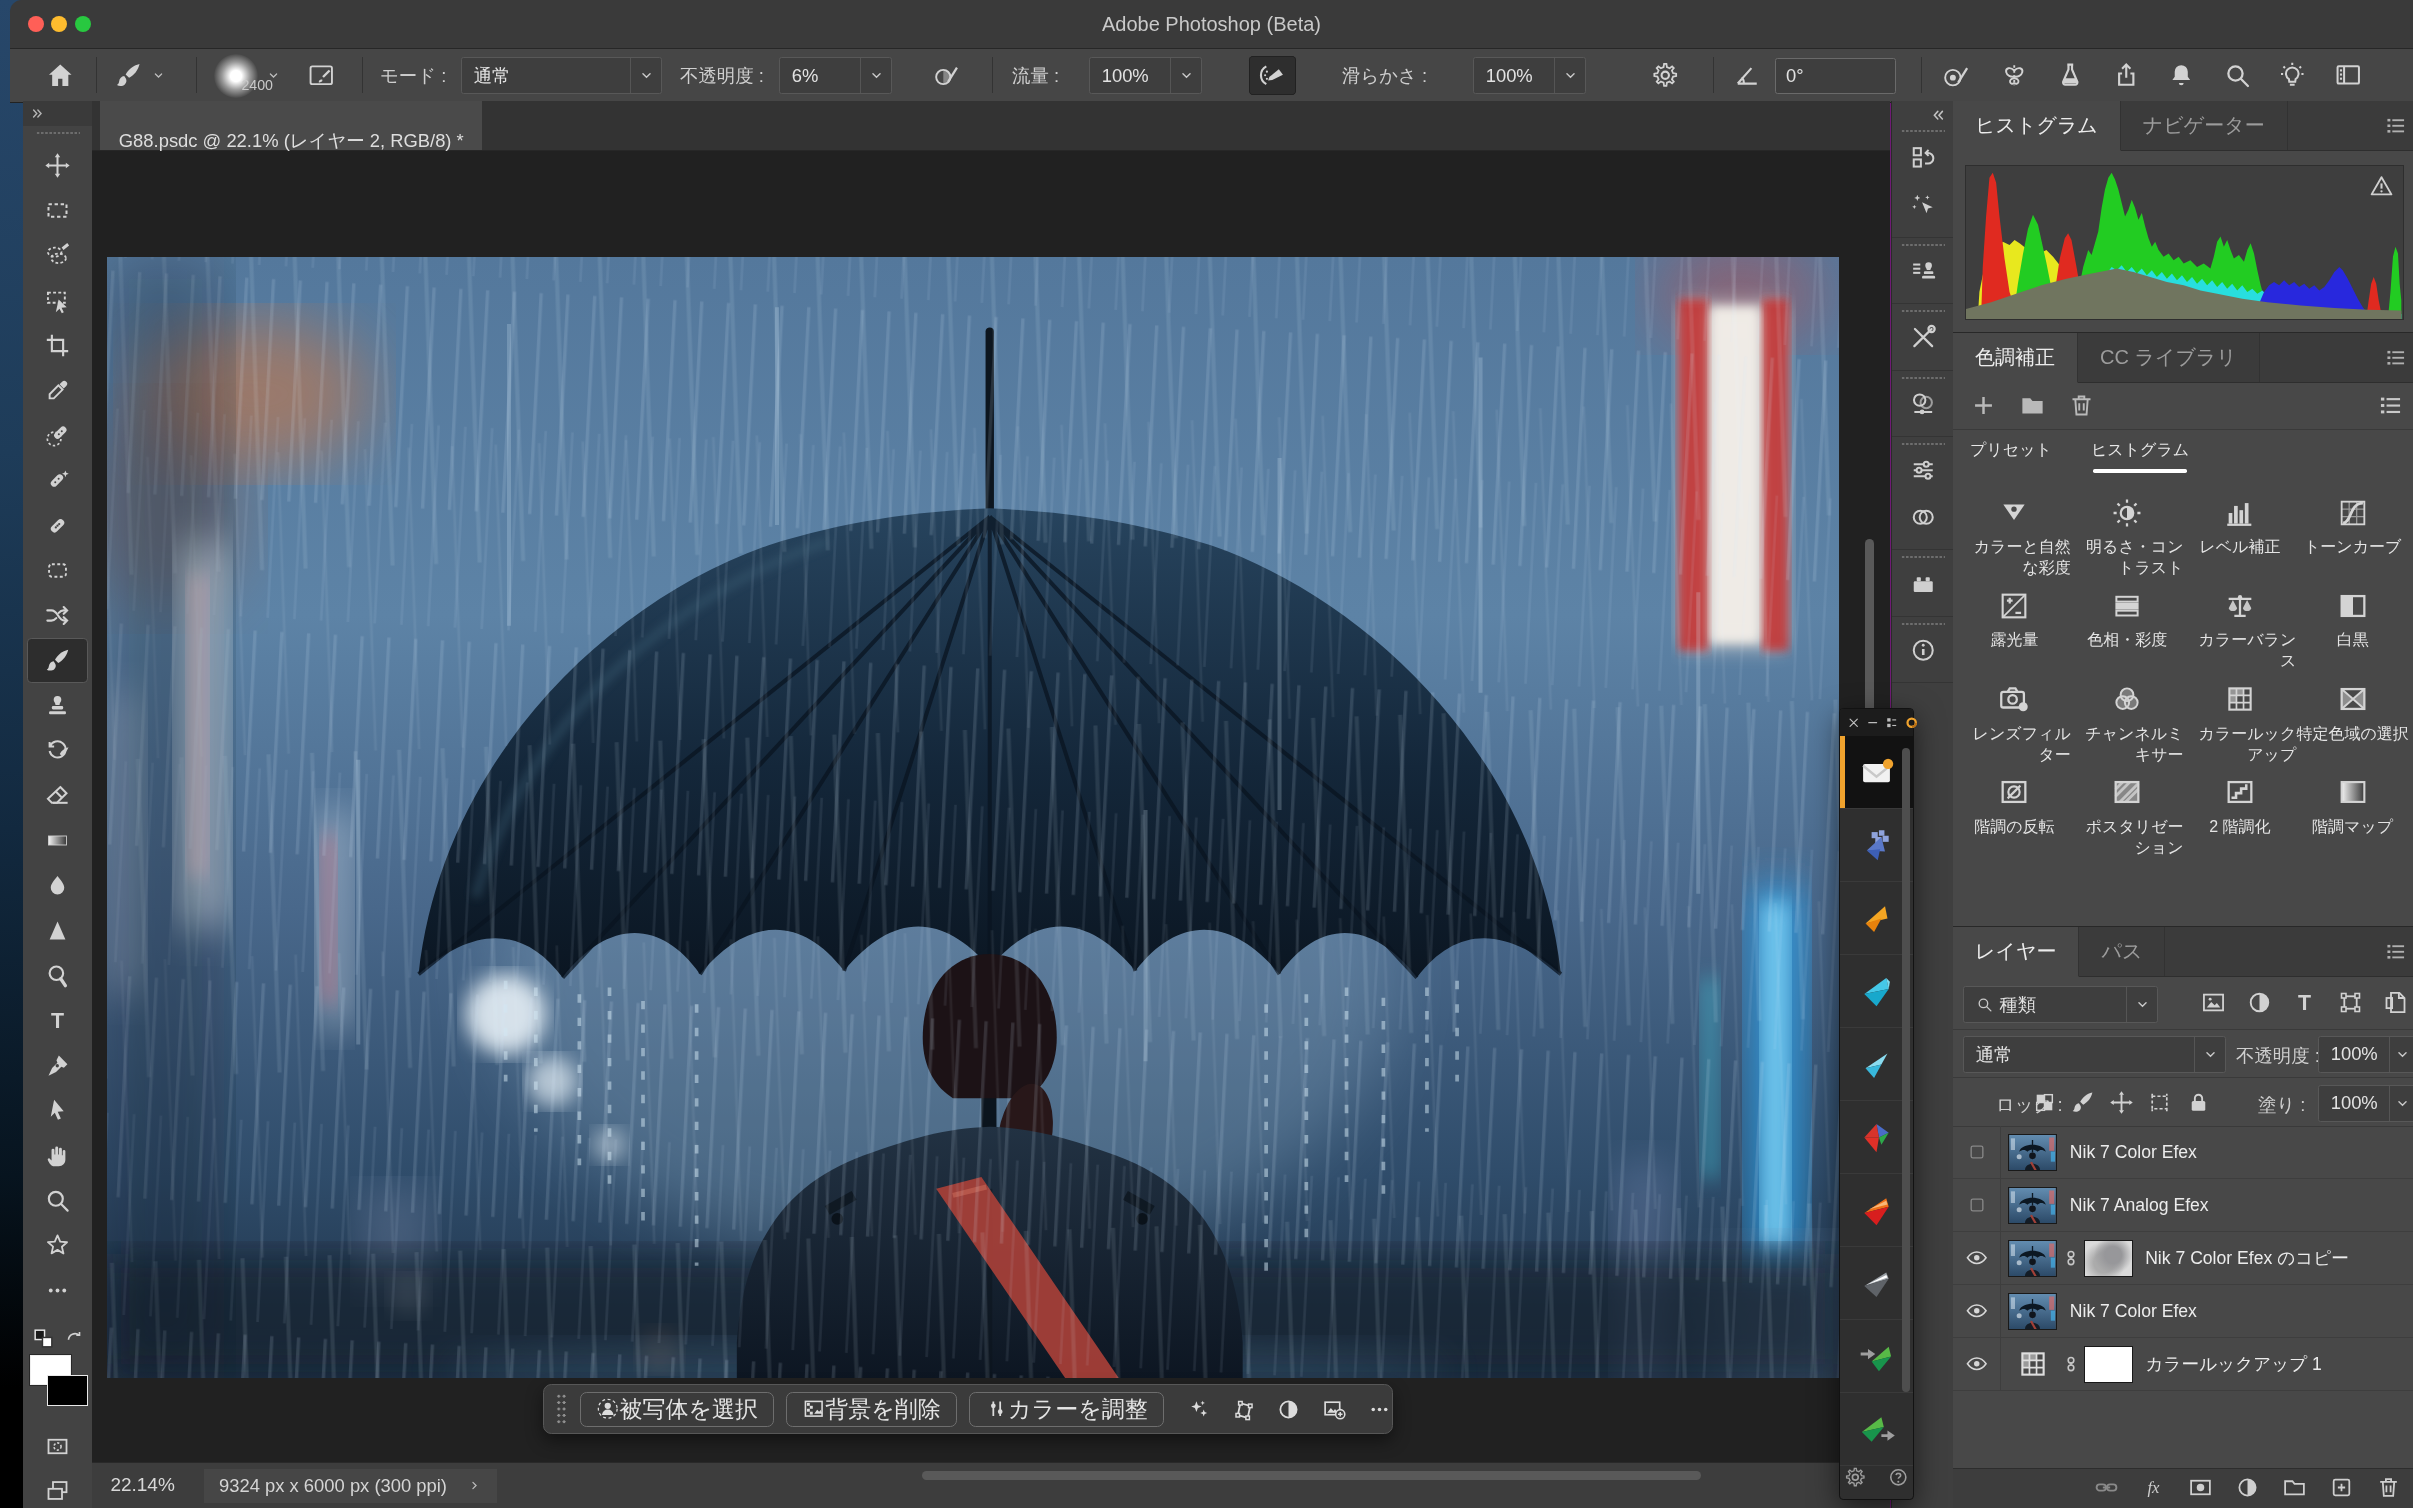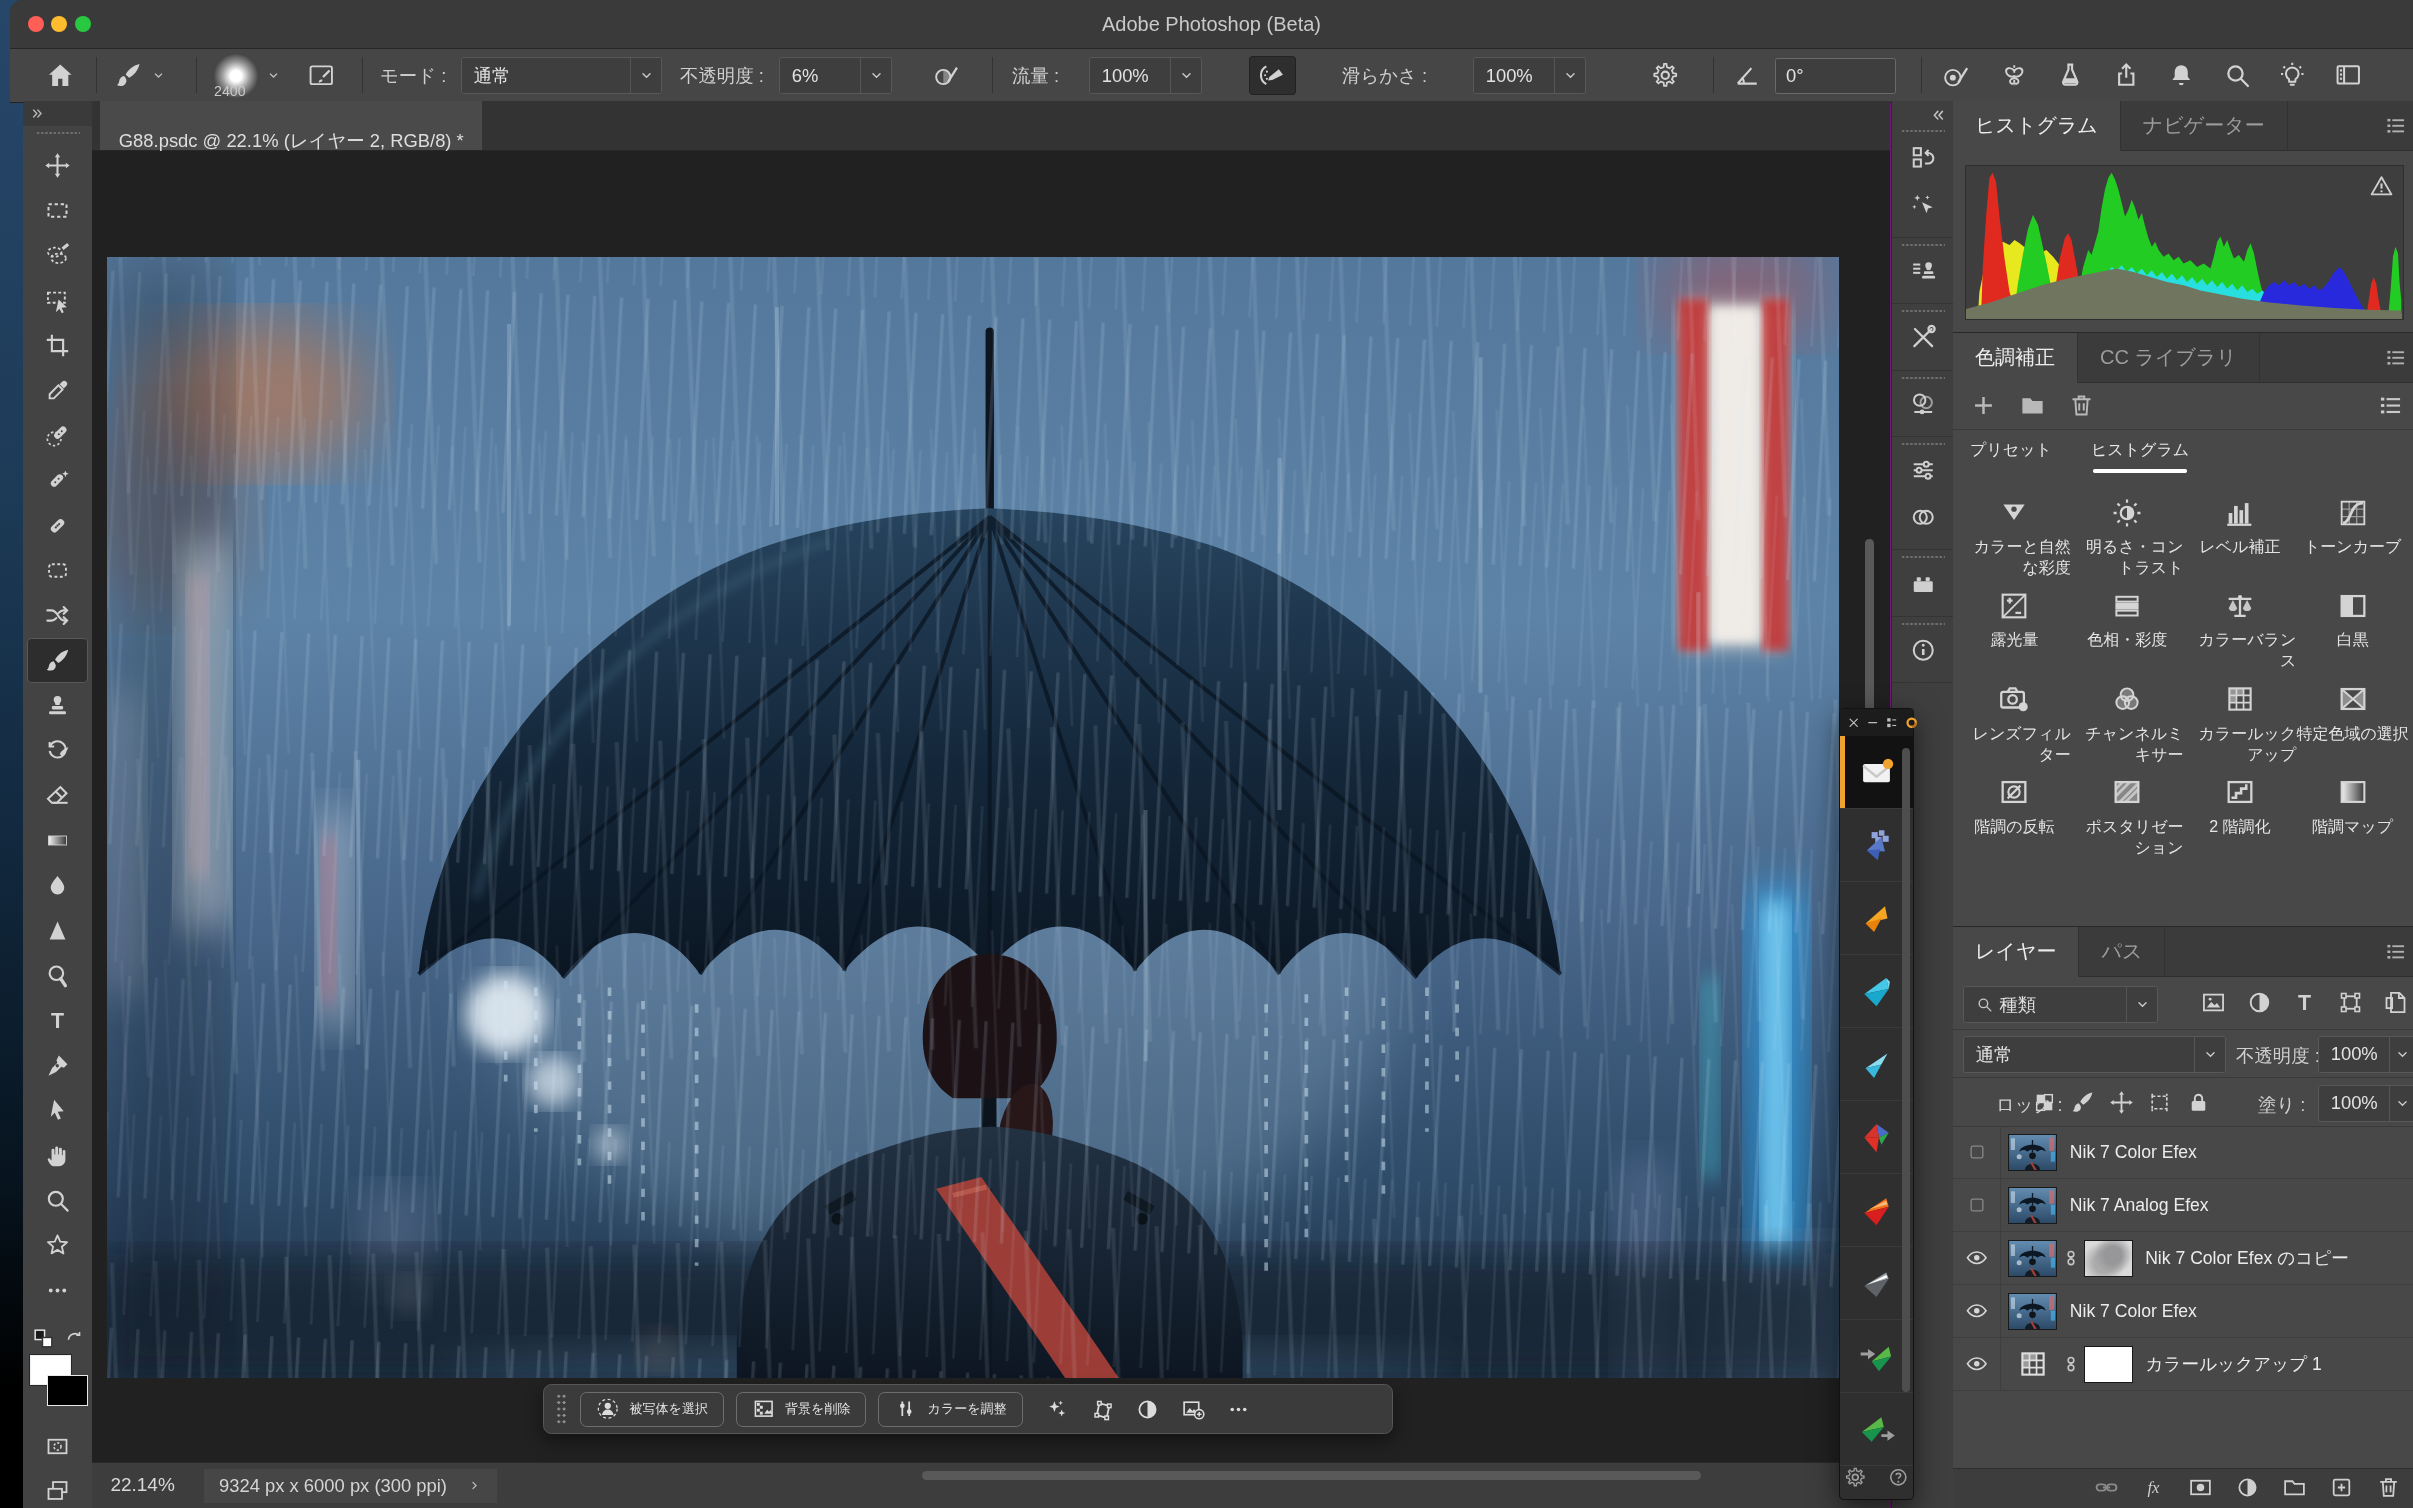--- a/index.html
+++ b/index.html
@@ -22,21 +22,21 @@
   .opt-ic{width:32px;height:32px;color:#d2d2d2;display:flex;align-items:center;justify-content:center;}
   .opt-ic svg{width:28.5px;height:28.5px;}
   .ob-label{font-size:18.4px;color:#cfcfcf;white-space:nowrap;}
   .dd{display:flex;align-items:center;height:35px;background:#3e3e3e;border:0.8px solid #585858;border-radius:2.5px;}
   .dd .val{padding:0 11.7px;font-size:18.4px;color:#e2e2e2;flex:1;white-space:nowrap;}
   .dd .chev{width:30px;align-self:stretch;display:flex;align-items:center;justify-content:center;
     border-left:0.8px solid #555;color:#c9c9c9;}
   .dd .chev svg{width:17px;height:17px;}
   #brush-preview{width:44px;height:44px;border-radius:50%;
     background:radial-gradient(circle,#fff 0%,#fff 18%,rgba(255,255,255,.45) 45%,rgba(255,255,255,0) 72%);}
-  #brush-size{position:absolute;left:204px;top:34px;width:59px;text-align:left;font-size:14.2px;color:#c9c9c9;}
+  #brush-size{position:absolute;left:204px;top:28px;width:59px;text-align:right;font-size:14.2px;color:#c9c9c9;}
   .pressed{background:#2e2e2e;border-radius:4.2px;box-shadow:inset 0 0 0 0.8px #1f1f1f;}
   #angle-input{width:99px;height:34px;border:0.8px solid #6a6a6a;border-radius:2.5px;background:#3e3e3e;
     display:flex;align-items:center;padding:0 10px;font-size:18.4px;color:#e2e2e2;}
   #topbar-icons{position:absolute;right:49px;top:0;height:53px;display:flex;align-items:center;gap:23.5px;}
   
   #toolbar{position:absolute;left:22.6px;top:101px;width:70px;height:1407px;background:#434343;
     border-right:0.8px solid #2a2a2a;}
   #toolbar-header{height:25px;background:#3a3a3a;display:flex;align-items:center;padding-left:6.7px;color:#b5b5b5;}
   #toolbar-header svg{width:17px;height:17px;}
   .grip{height:5px;margin:5px auto 0;width:44px;
@@ -148,22 +148,22 @@
   #pp-scroll{position:absolute;right:3.4px;top:39px;width:7.5px;height:644px;background:#4e4e4e;border-radius:4.2px;}
   #pp-footer{position:absolute;left:0;bottom:0;width:100%;height:44px;display:flex;align-items:center;
     justify-content:center;gap:20px;color:#9d9d9d;}
   #pp-footer svg{width:22.6px;height:22.6px;}
   
   #taskbar{position:absolute;left:543px;top:1384px;width:850px;height:50px;background:#3b3b3b;
     border:0.8px solid #575757;border-radius:8.4px;box-shadow:0 6.7px 17px rgba(0,0,0,.45);
     display:flex;align-items:center;gap:13.4px;padding:0 11.7px;box-sizing:border-box;z-index:5;}
   #tb-handle{width:11px;height:32px;flex:none;
     background-image:radial-gradient(circle,#909090 1.4px,rgba(0,0,0,0) 1.6px);background-size:5.4px 6.4px;}
-  .tb-btn{display:flex;align-items:center;gap:10px;height:35px;padding:0 15px;border:1.3px solid #6e6e6e;
-    border-radius:6.7px;font-size:13px;color:#e4e4e4;background:transparent;white-space:nowrap;}
+  .tb-btn{display:flex;align-items:center;height:35px;padding:0 15px;border:1.3px solid #6e6e6e;
+    border-radius:6.7px;font-size:23px;color:#e4e4e4;background:transparent;white-space:nowrap;}
   .tb-btn svg{width:23.5px;height:23.5px;color:#dcdcdc;}
   .tb-ic{width:32px;height:32px;display:flex;align-items:center;justify-content:center;color:#dcdcdc;}
   .tb-ic svg{width:25px;height:25px;}
 </style>
 </head>
 <body>
 
 <svg width="0" height="0" style="position:absolute">
 <defs>
 <linearGradient id="gradWB" x1="0" y1="0" x2="1" y2="0">

